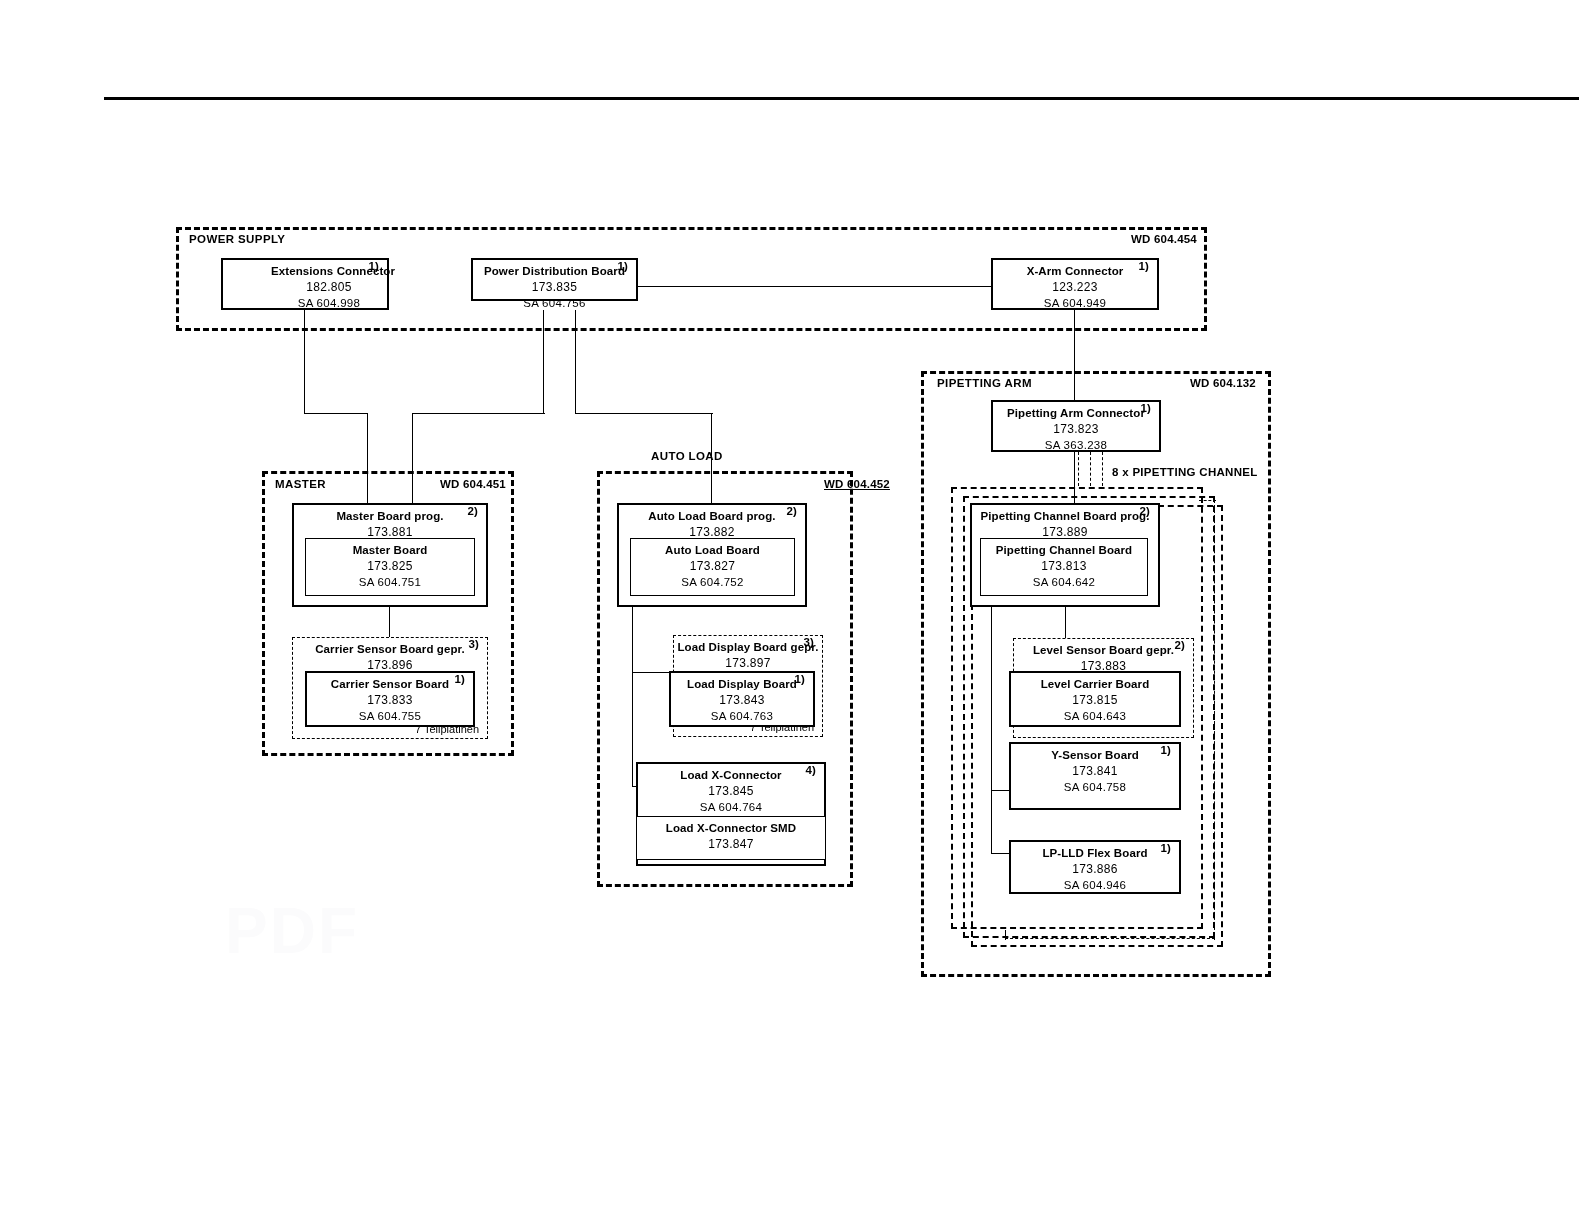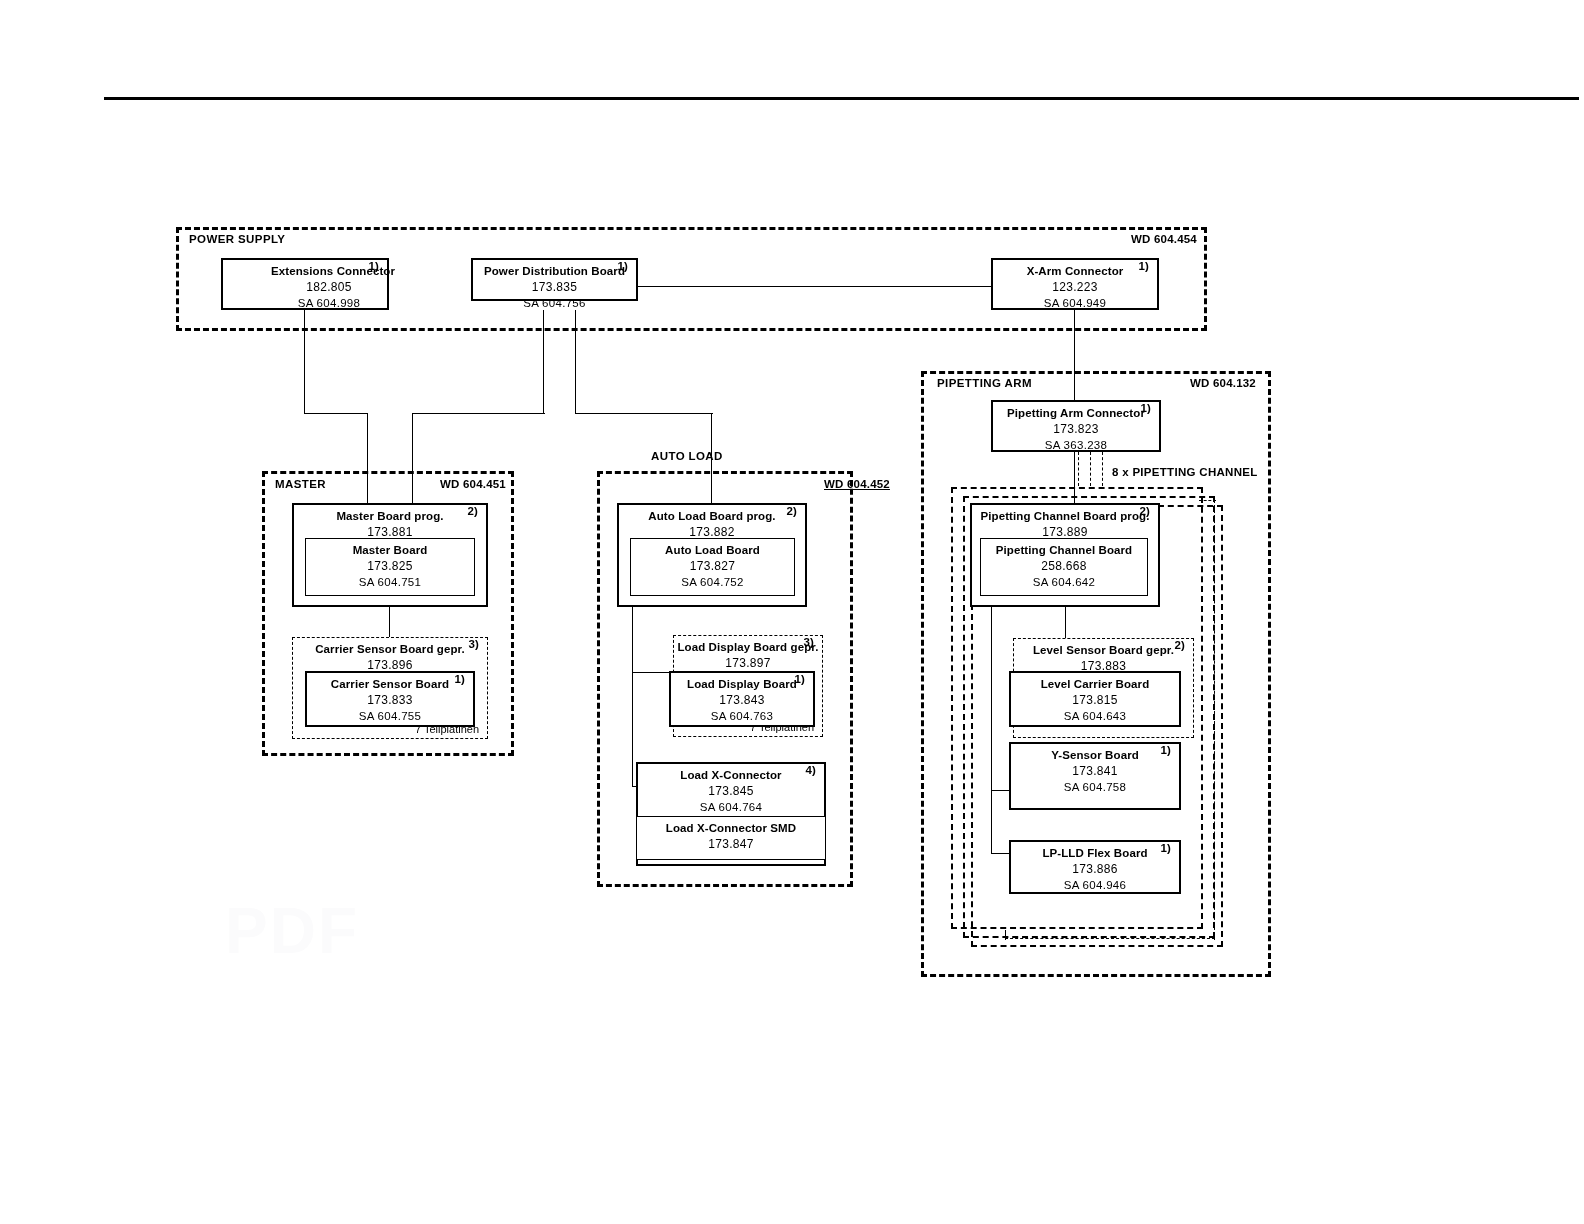--- a/index.html
+++ b/index.html
@@ -260,21 +260,21 @@
 
   <div class="box" style="left:970px;top:503px;width:190px;height:104px;">
     <div class="hd">
       <span>Pipetting Channel Board prog.</span>
       <span class="ref">2)</span>
     </div>
     <div class="num">173.889</div>
   </div>
   <div class="box thin" style="left:980px;top:538px;width:168px;height:58px;">
     <div class="hd">Pipetting Channel Board</div>
-    <div class="num">258.668</div>
+    <div class="num">173.813</div>
     <div class="sa">SA 604.642</div>
   </div>
 
   <div class="ln v thin" style="left:1065px;top:607px;height:32px;"></div>
 
   <div class="ln v thin" style="left:991px;top:607px;height:247px;"></div>
   <div class="ln h thin" style="left:991px;top:790px;width:18px;"></div>
   <div class="ln h thin" style="left:991px;top:853px;width:18px;"></div>
 
   <div class="box dashed" style="left:1013px;top:638px;width:181px;height:100px;">

